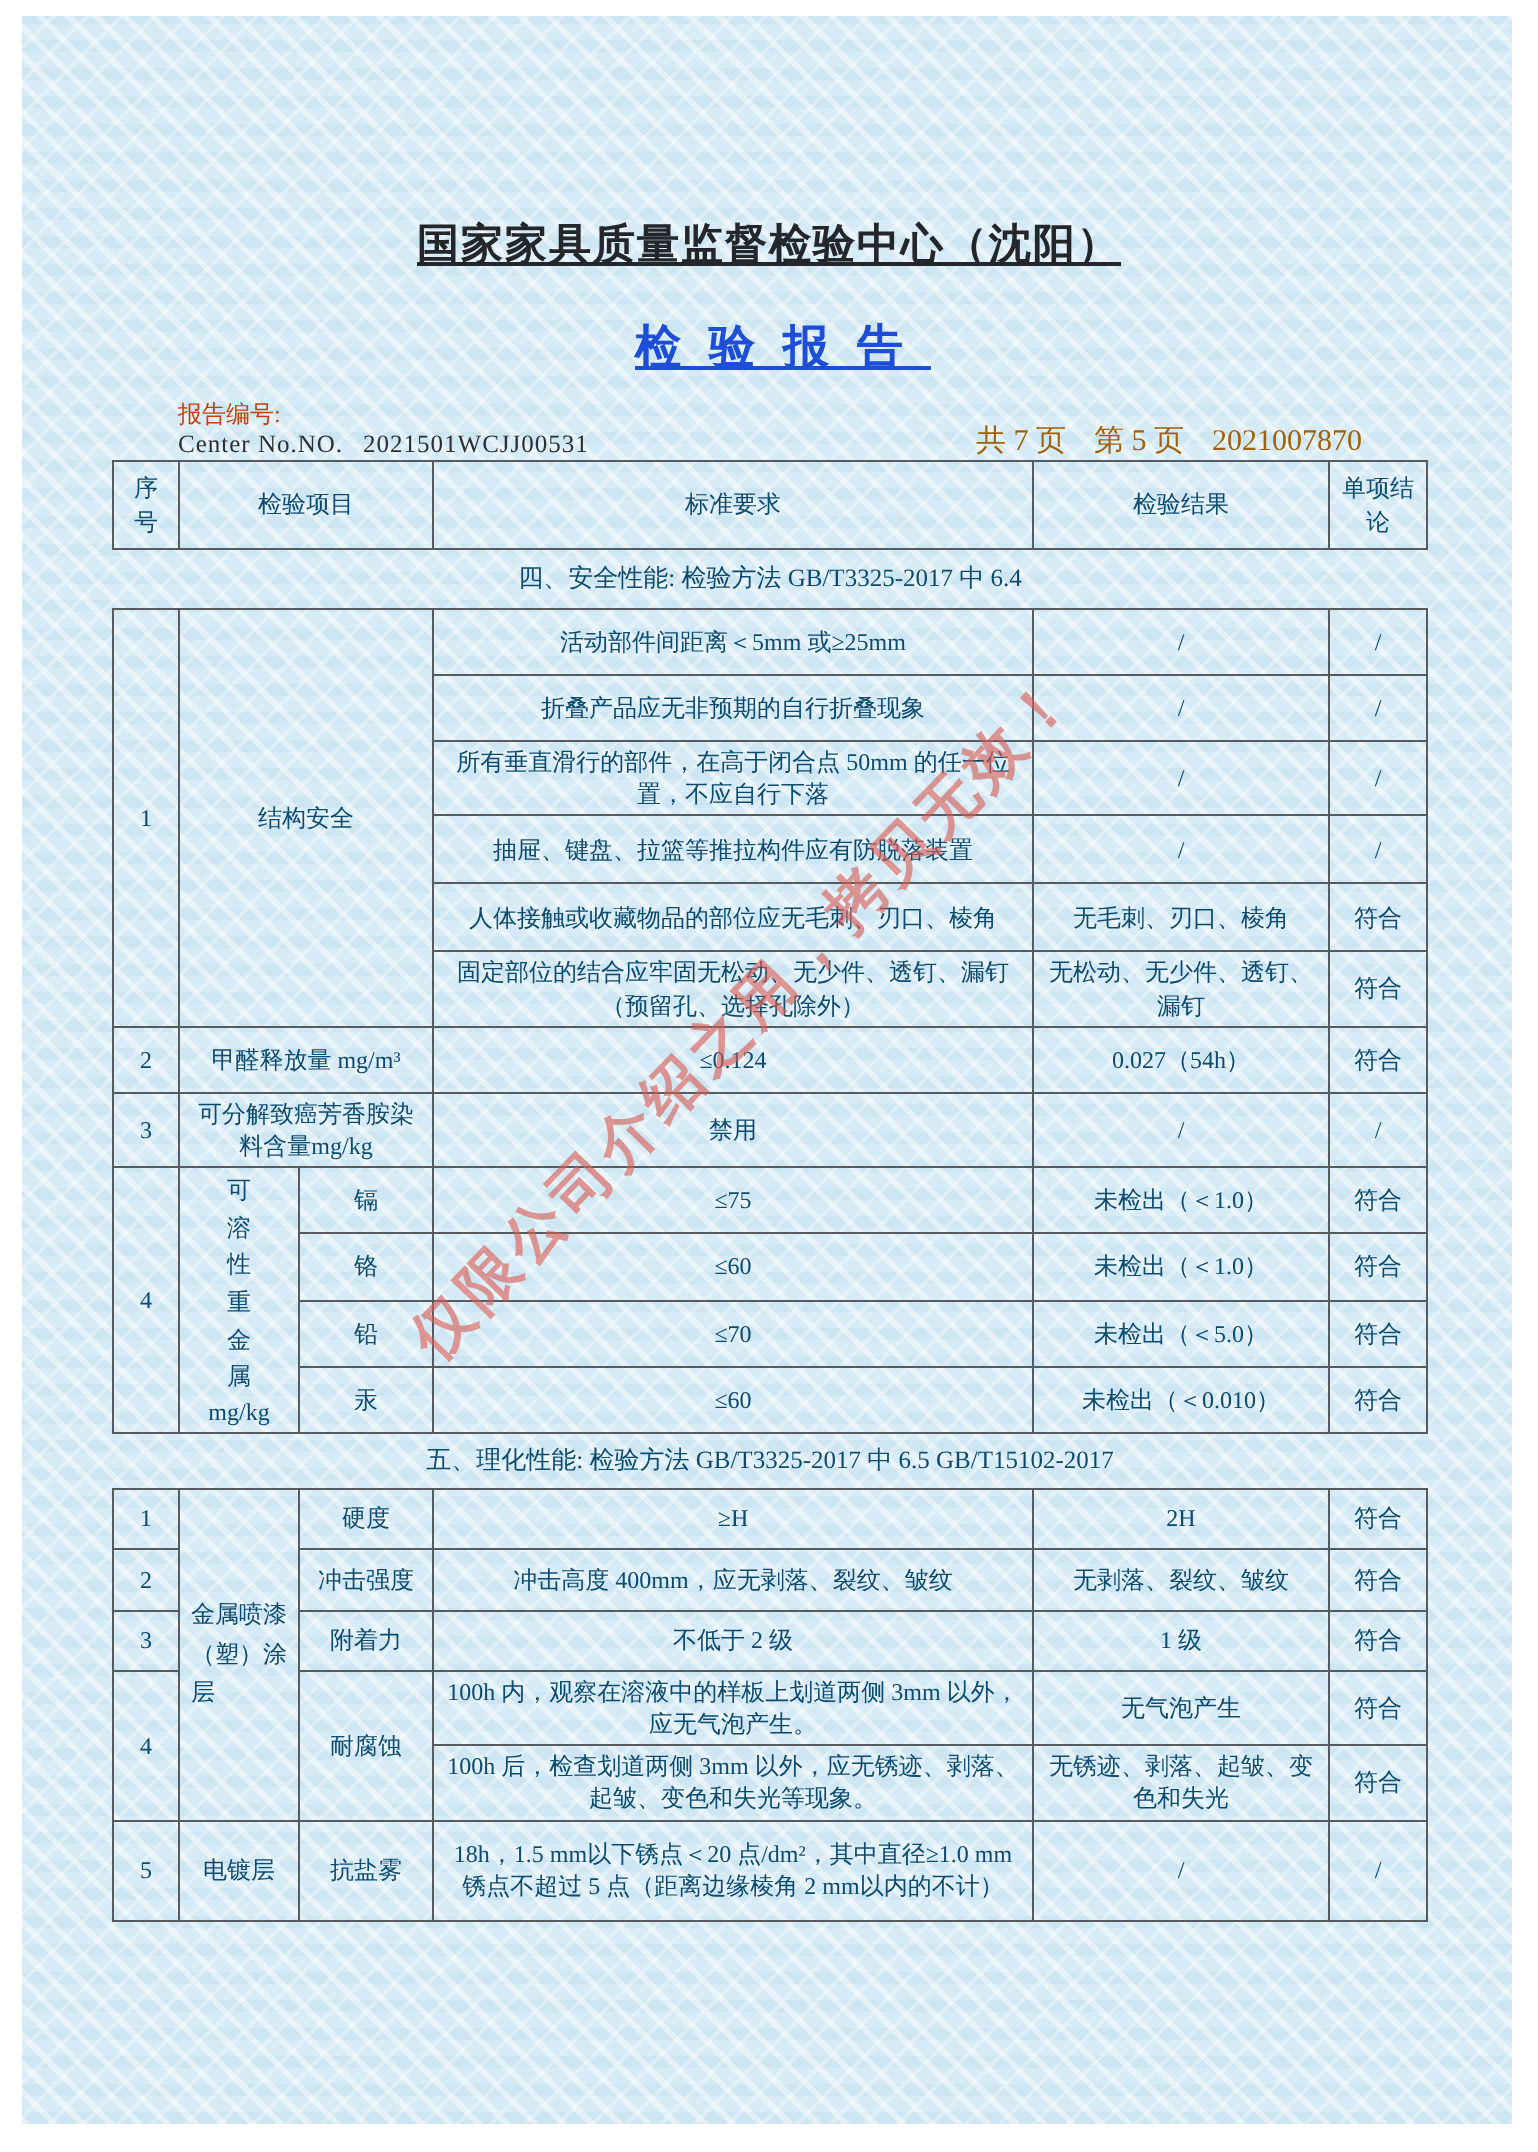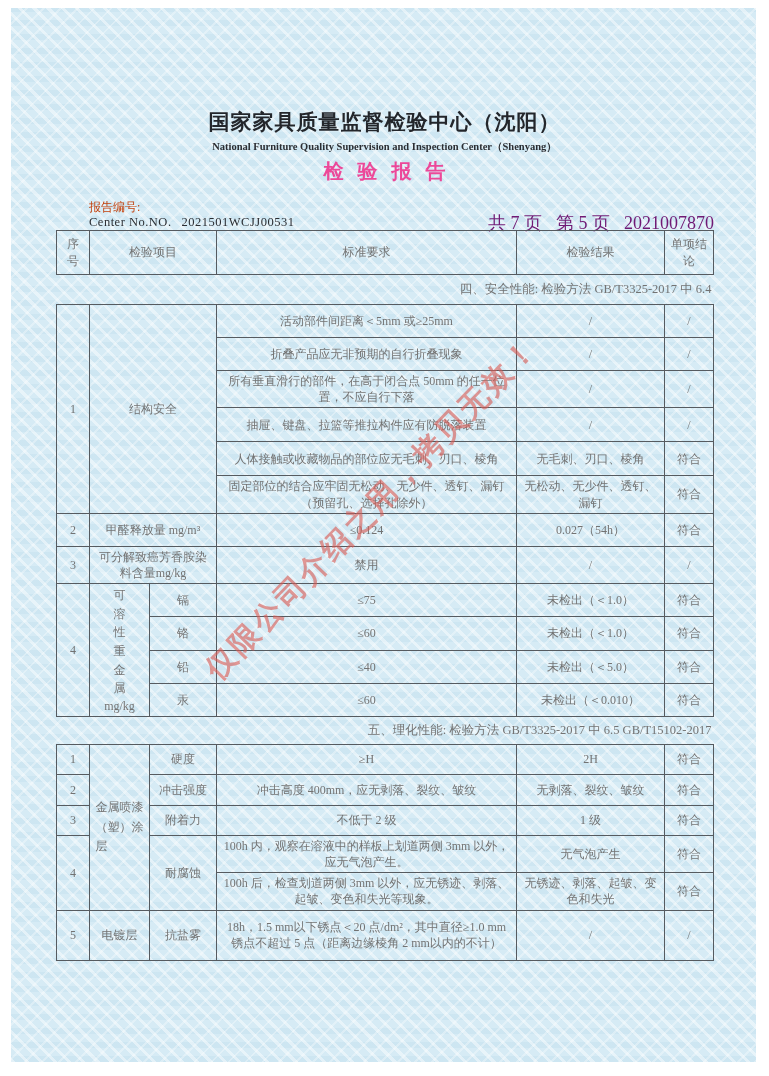--- a/index.html
+++ b/index.html
@@ -15,51 +15,51 @@
   }
   .paper{
     position:absolute;left:11px;top:8px;right:13px;bottom:14px;
     background-color:#d6ebf5;
     background-image:
       repeating-linear-gradient(45deg, rgba(255,255,255,0.45) 0 3px, rgba(255,255,255,0) 3px 10px),
       repeating-linear-gradient(-45deg, rgba(255,255,255,0.30) 0 2px, rgba(255,255,255,0) 2px 12px),
       repeating-linear-gradient(0deg, rgba(180,215,232,0.25) 0 6px, rgba(255,255,255,0) 6px 14px);
   }
   .abs{position:absolute;}
-  .center{left:0;right:0;text-align:center;}
+  .center{left:0;right:0;text-align:center;text-decoration:underline;}
   .org-cn{top:108px;font-size:21px;font-weight:bold;color:#23262b;letter-spacing:1px;}
   .org-en{top:140px;font-size:10.5px;font-weight:bold;color:#2b2e33;}
-  .title-cn{top:158px;font-size:20px;font-weight:bold;color:#ec4899;letter-spacing:14px;padding-left:14px;}
+  .title-cn{top:158px;font-size:23px;font-weight:bold;color:#1d4ed8;letter-spacing:14px;padding-left:14px;}
   .title-en{top:187px;font-size:14.5px;font-weight:bold;color:#23262b;}
   .repno-label{left:89px;top:199px;font-size:12px;color:#c2410c;}
   .repno-line{left:89px;top:215px;font-size:12.5px;color:#2b2e33;letter-spacing:0.5px;}
   .repno-line span{margin-right:10px;}
-  .page-info{left:488px;top:211px;font-size:18px;color:#701a75;}
+  .page-info{left:488px;top:211px;font-size:15px;color:#a16207;}
   .page-info span{margin-right:14px;}
   .page-info span:last-child{margin-right:0;}
 
   table.insp{
     position:absolute;left:56px;top:230px;
     width:657px;table-layout:fixed;border-collapse:collapse;
-    color:#737373;
+    color:#0c4a6e;
   }
   table.insp td, table.insp th{
     border:1.5px solid #565b60;
     padding:2px 5px;
     font-size:12px;font-weight:normal;
     vertical-align:middle;
     line-height:1.35;
     overflow:hidden;
   }
   th.hd{font-size:12.5px;}
   .tc{text-align:center;}
   .tl{text-align:center;}
   tr.band td{
     border-left:none;border-right:none;
-    text-align:right;font-size:12.5px;padding:4px 2px;
+    text-align:center;font-size:12.5px;padding:4px 2px;
     background:transparent;
   }
   .vtext{display:inline-block;width:16px;word-break:break-all;line-height:1.55;text-align:center;}
   .vunit{display:block;text-align:center;}
   .wrap3{display:inline-block;width:48px;word-break:break-all;line-height:1.6;text-align:left;}
   .watermark{
     position:absolute;left:132px;top:488px;width:480px;
     text-align:center;
     font-size:30px;font-weight:bold;
     color:rgba(217,92,86,0.62);
@@ -70,21 +70,20 @@
     z-index:5;
   }
 </style>
 </head>
 <body>
 
 <div class="page">
   <div class="paper"></div>
 
   <div class="abs center org-cn">国家家具质量监督检验中心（沈阳）</div>
-  <div class="abs center org-en">National Furniture Quality Supervision and Inspection Center（Shenyang）</div>
   <div class="abs center title-cn">检验报告</div>
 
   <div class="abs repno-label">报告编号:</div>
   <div class="abs repno-line">
     <span>Center No.NO.</span><span>2021501WCJJ00531</span>
   </div>
   <div class="abs page-info">
     <span>共 7 页</span><span>第 5 页</span><span>2021007870</span>
   </div>
 
@@ -171,21 +170,21 @@
         <td class="tc">符合</td>
       </tr>
       <tr style="height:33px">
         <td class="tl">铬</td>
         <td class="tl">≤60</td>
         <td class="tl">未检出（＜1.0）</td>
         <td class="tc">符合</td>
       </tr>
       <tr style="height:33px">
         <td class="tl">铅</td>
-        <td class="tl">≤40</td>
+        <td class="tl">≤70</td>
         <td class="tl">未检出（＜5.0）</td>
         <td class="tc">符合</td>
       </tr>
       <tr style="height:33px">
         <td class="tl">汞</td>
         <td class="tl">≤60</td>
         <td class="tl">未检出（＜0.010）</td>
         <td class="tc">符合</td>
       </tr>
 

